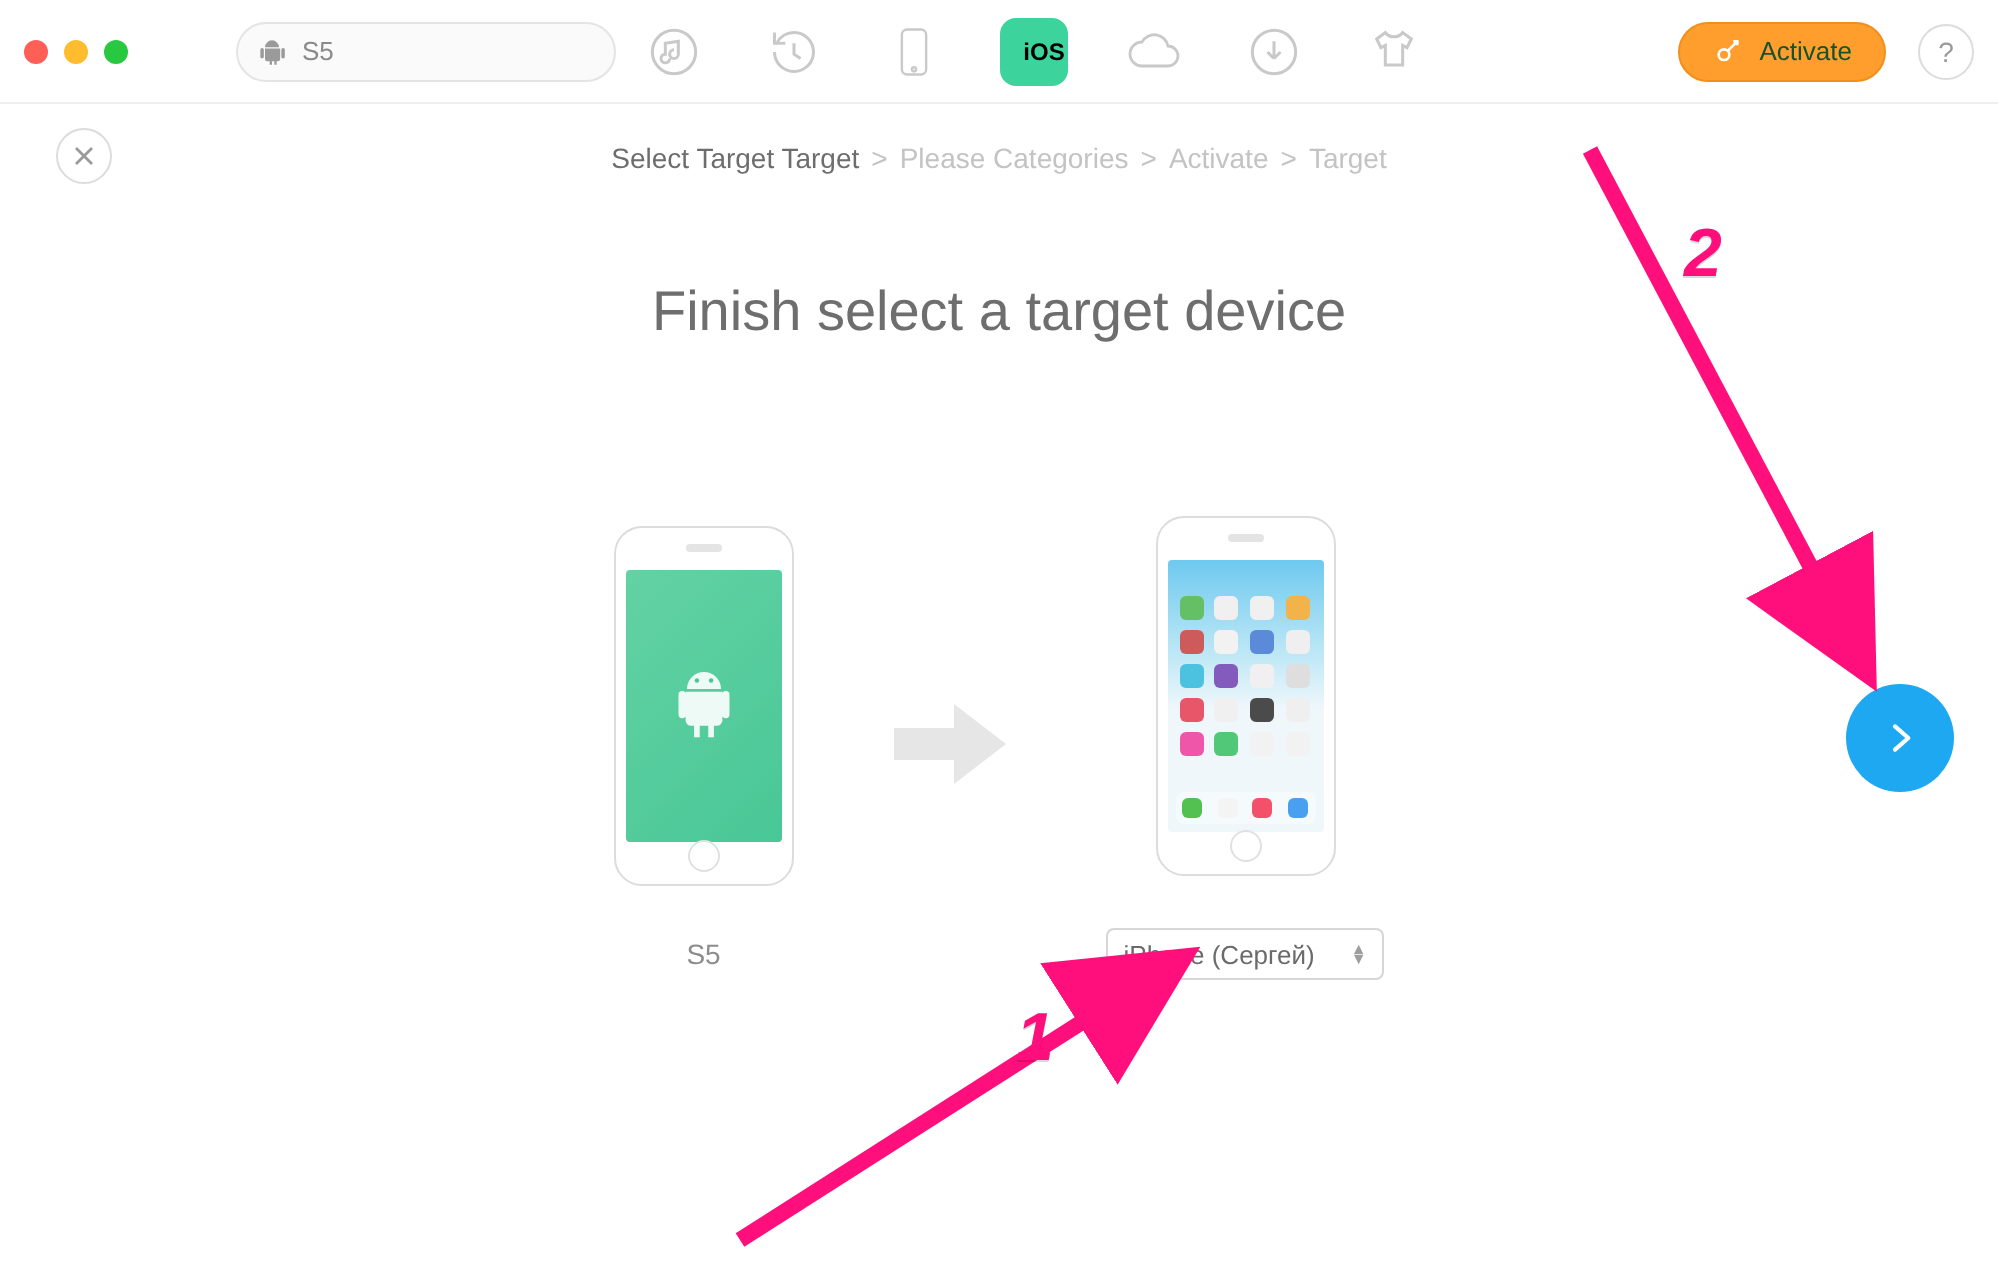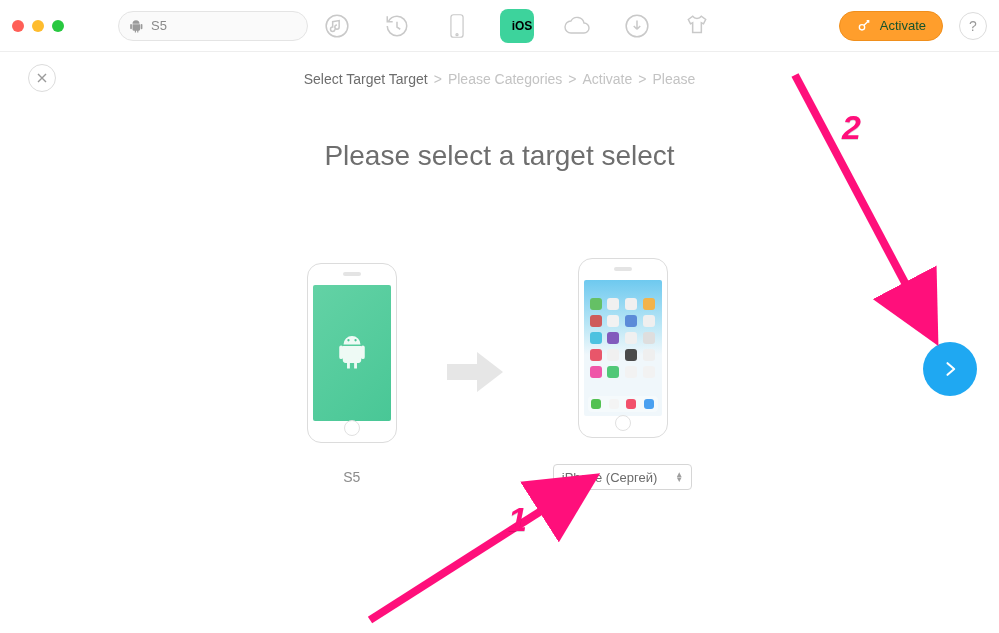--- a/index.html
+++ b/index.html
@@ -131,24 +131,24 @@
     <svg width="12" height="12" viewBox="0 0 12 12" stroke="#9a9a9a" stroke-width="1.4">
         <path d="M2 2l8 8M10 2l-8 8"></path>
       </svg>
   </div>
   <span class="crumb active">Select Target Target</span>
   <span class="sep">&gt;</span>
   <span class="crumb">Please Categories</span>
   <span class="sep">&gt;</span>
   <span class="crumb">Activate</span>
   <span class="sep">&gt;</span>
-  <span class="crumb">Please</span>
-</div>
-
-<div class="heading">Please select a target select</div>
+  <span class="crumb">Target</span>
+</div>
+
+<div class="heading">Finish select a target device</div>
 
 <div class="device-row">
 
   <div class="phone-col">
     <div class="phone-frame">
       <div class="speaker"></div>
       <div class="screen android">
         <svg width="34" height="40" viewBox="0 0 24 28" fill="#ffffff" opacity="0.9">
             <path d="M6 8a6 6 0 0112 0H6zm-.5 1h13v10a2 2 0 01-2 2h-1v4h-2v-4h-3v4h-2v-4h-1a2 2 0 01-2-2V9zM3 10a1.3 1.3 0 012.6 0v7A1.3 1.3 0 013 17v-7zm15.4 0a1.3 1.3 0 012.6 0v7a1.3 1.3 0 01-2.6 0v-7zM8.5 2L7 0m8.5 2L17 0"></path>
             <circle cx="9.5" cy="5" r="0.8" fill="#49c796"></circle>

